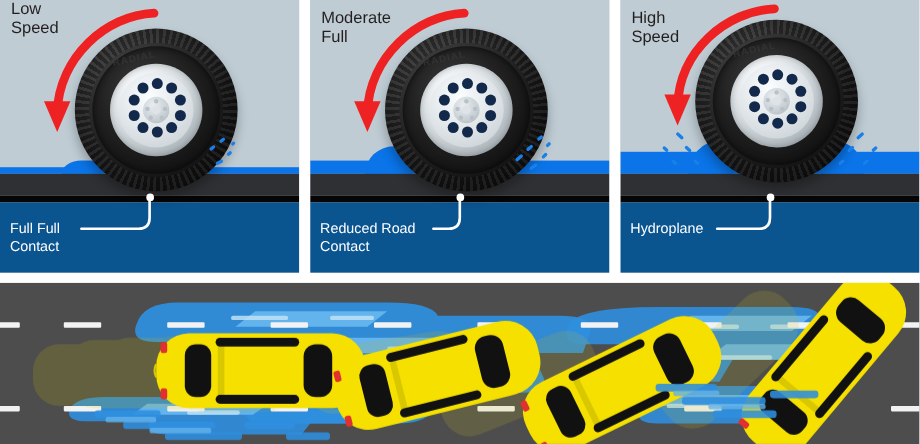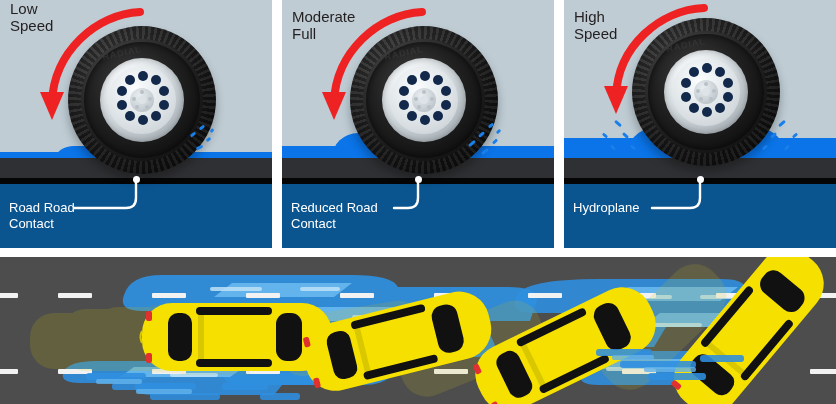--- a/index.html
+++ b/index.html
@@ -129,21 +129,21 @@
         <path d="M52 102 C 54 52, 96 14, 140 12" fill="none" stroke="#ee2222" stroke-width="8" stroke-linecap="round"></path>
         <polygon points="52,120 40,92 64,92" fill="#ee2222"></polygon>
       </svg>
 
       <div class="speedlabel" style="left:10px;top:0;">Low
 Speed</div>
       <svg class="leader" width="272" height="248" viewBox="0 0 272 248">
         <path d="M74 208 L126 208 Q136 208 136 198 L136 182" fill="none" stroke="#ffffff" stroke-width="2.4" stroke-linecap="round"></path>
       </svg>
       <div class="dot" style="left:133px;top:176px;"></div>
-      <div class="contactlabel" style="left:9px;top:200px;">Road Road
+      <div class="contactlabel" style="left:9px;top:200px;">Full Full
 Contact</div>
     </div>
 
     <div class="panel p2">
       <div class="sky"></div>
       <div class="bulge" style="left:50px;top:133px;width:42px;height:25px;border-top-left-radius:26px 25px;"></div>
       <div class="water"></div>
       <div class="roadbar"></div>
       <div class="blackline"></div>
       <div class="subsoil"></div>

